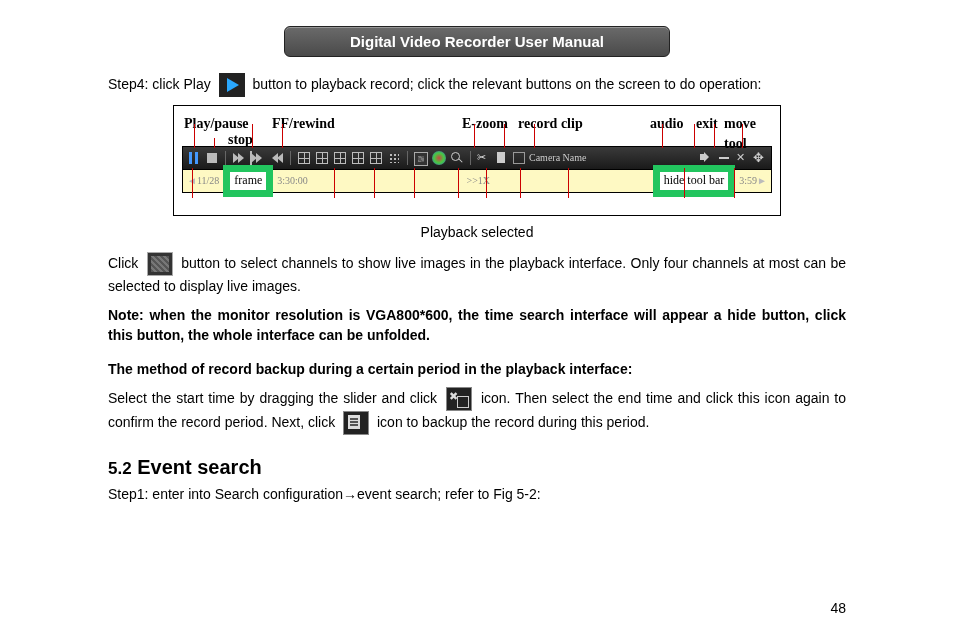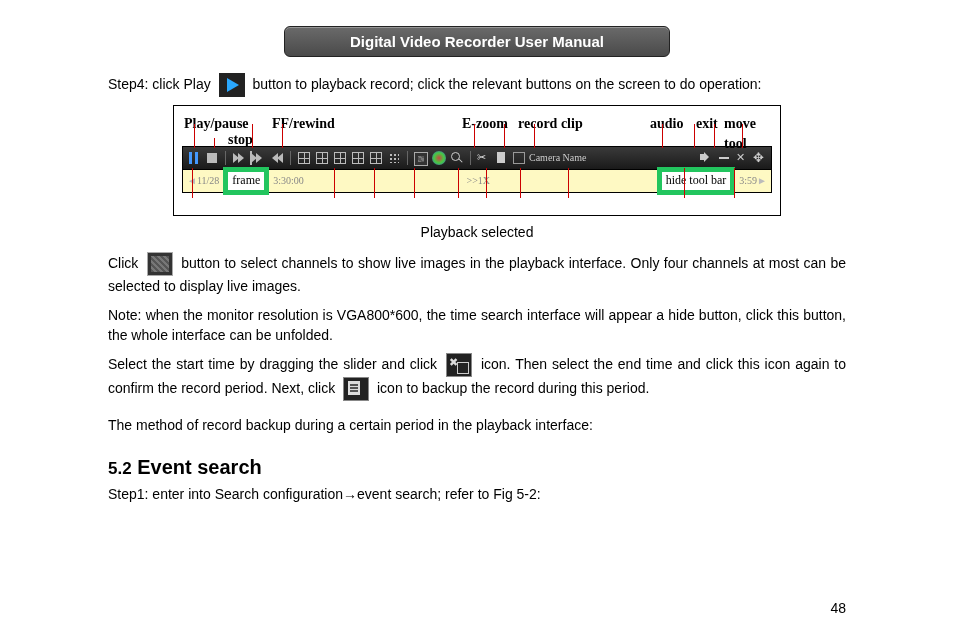--- a/index.html
+++ b/index.html
@@ -72,21 +72,21 @@
   }
   .inline-icon.backup{
     width:24px;height:22px;background:#222;border:1px solid #888;
   }
   .inline-icon.backup::before{
     content:"";position:absolute;left:4px;top:3px;width:12px;height:14px;background:#ddd;
   }
   .inline-icon.backup::after{
     content:"";position:absolute;left:6px;top:6px;width:8px;height:2px;background:#555;box-shadow:0 3px 0 #555,0 6px 0 #555;
   }
-  .note { font-weight:normal; }
+  .note { font-weight:bold; }
   .h2 {
     font-size: 20px;
     font-weight: bold;
     margin: 18px 0 2px 0;
   }
   .pagenum {
     position:absolute;
     right:108px;
     bottom:20px;
     font-size:14px;
@@ -152,21 +152,21 @@
     background:#fef9c3;
     border:1px solid #000;
     border-top:none;
     display:flex;align-items:center;justify-content:space-between;
     color:#888;font-size:10px;padding:0 4px;
     position:relative;
   }
   .timeline .tl-left::before{content:"◄";color:#bbb;}
   .timeline .tl-right::before{content:"►";color:#bbb;}
   .framebox{
-    border:5px solid #22c55e;background:#fff;color:#000;font-family:serif;
+    border:7px solid #22c55e;background:#fff;color:#000;font-family:serif;
     font-size:12px;padding:0 4px;margin:0 4px;
   }
   .connectors{position:absolute;inset:0;pointer-events:none;}
   .leader{position:absolute;width:1px;background:#c00;}
   .top-labels, .bot-labels{position:relative;height:18px;font-weight:bold;}
   .top-labels span,.bot-labels span{position:absolute;}
   .caption{
     text-align:center;font-family:Arial;font-size:14px;margin:6px 0 10px 0;
   }
 </style>
@@ -271,30 +271,30 @@
     </div>
 
     <p class="para">
       <span>Click</span>
       <span class="inline-icon live"></span>
       <span>button to select channels to show live images in the playback interface. Only four channels at most can be selected to display live images.</span>
     </p>
 
     <p class="para note">Note: when the monitor resolution is VGA800*600, the time search interface will appear a hide button, click this button, the whole interface can be unfolded.</p>
 
+    <p class="para note" style="margin-top:14px;">The method of record backup during a certain period in the playback interface:</p>
+
     <p class="para">
       <span>Select the start time by dragging the slider and click</span>
       <span class="inline-icon clip"></span>
       <span>icon. Then select the end time and click this icon again to confirm the record period. Next, click</span>
       <span class="inline-icon backup"></span>
       <span>icon to backup the record during this period.</span>
     </p>
 
-    <p class="para note" style="margin-top:14px;">The method of record backup during a certain period in the playback interface:</p>
-
     <div class="h2">
       <span style="font-size:17px;">5.2</span>
       <span>Event search</span>
     </div>
     <p class="para" style="margin-top:0;">Step1: enter into Search configuration→event search; refer to Fig 5-2:</p>
   </div>
 </div>
 
 <div class="pagenum">48</div>
 

